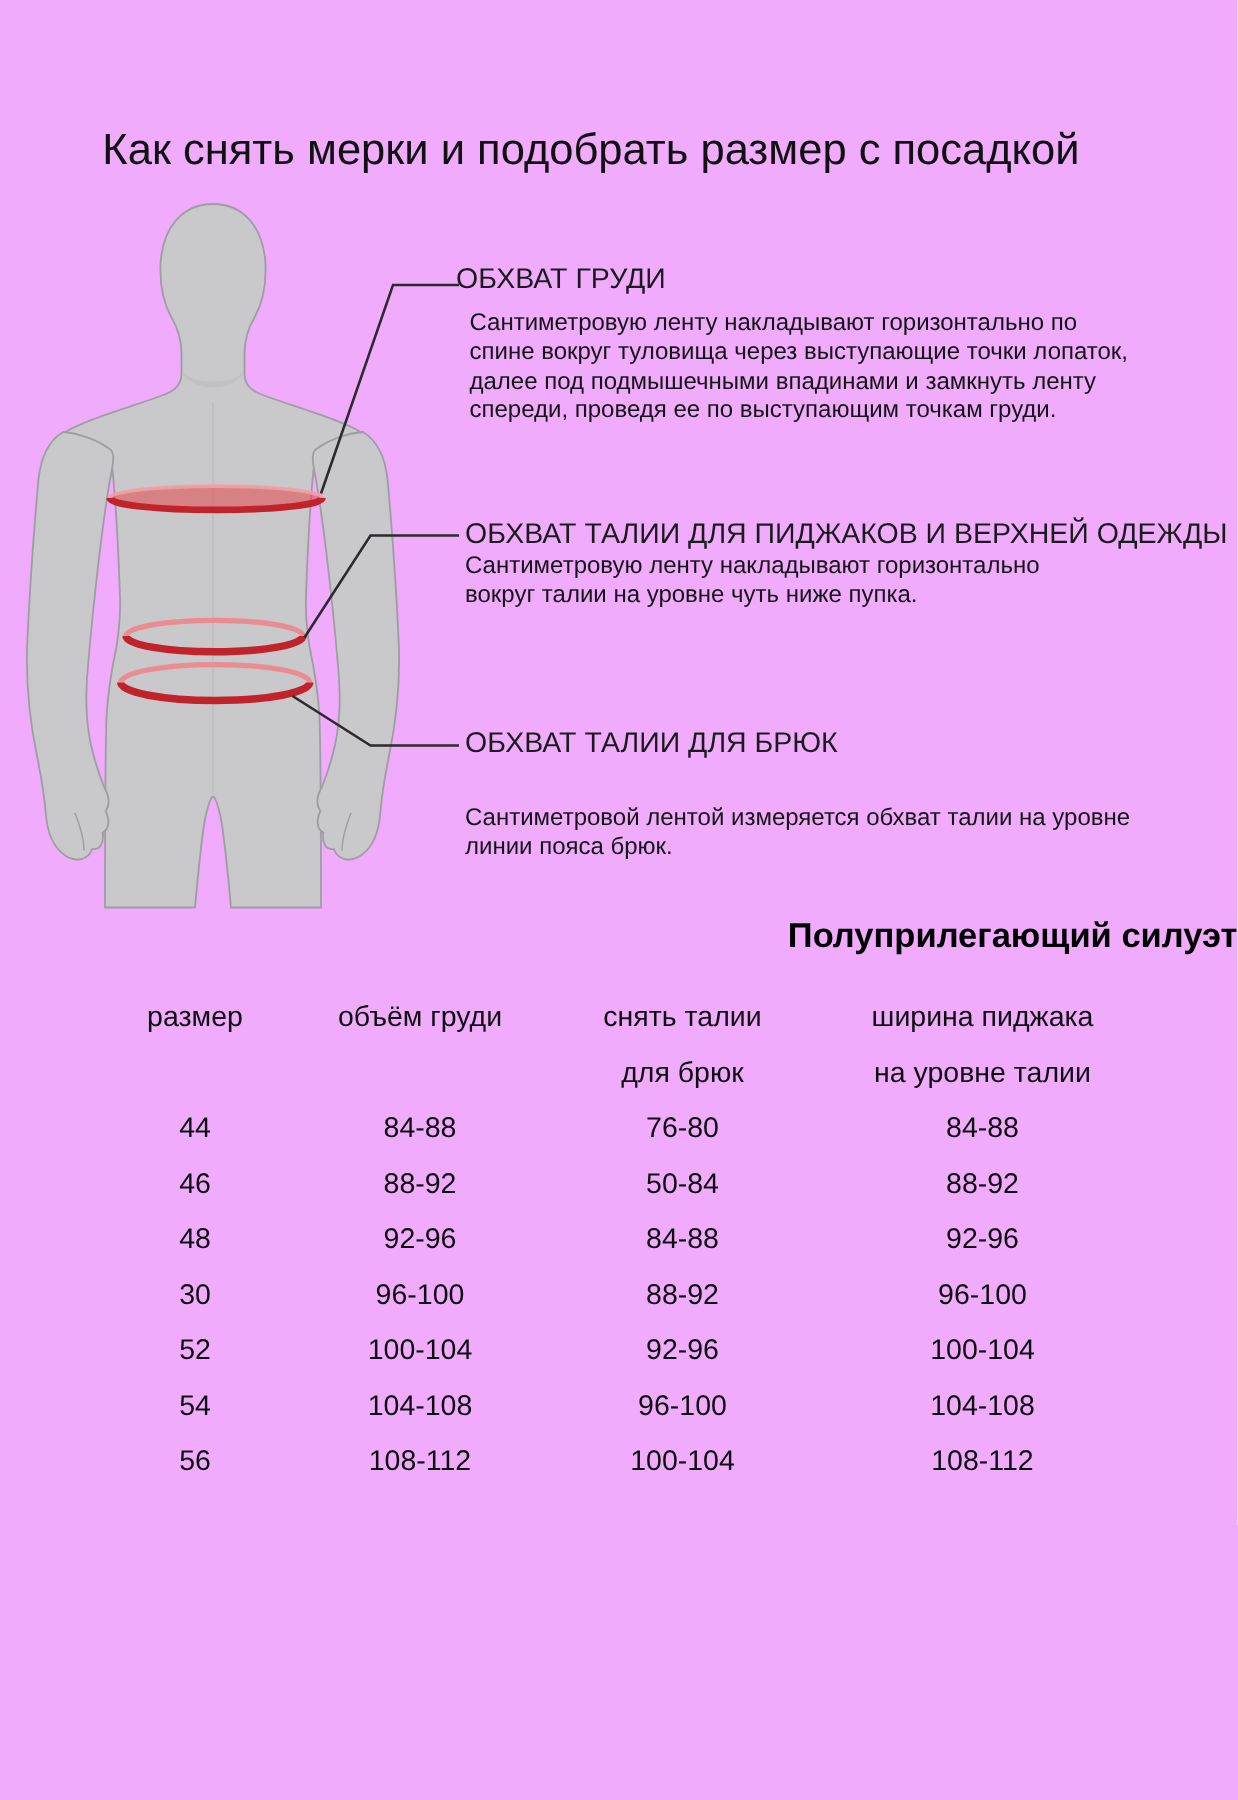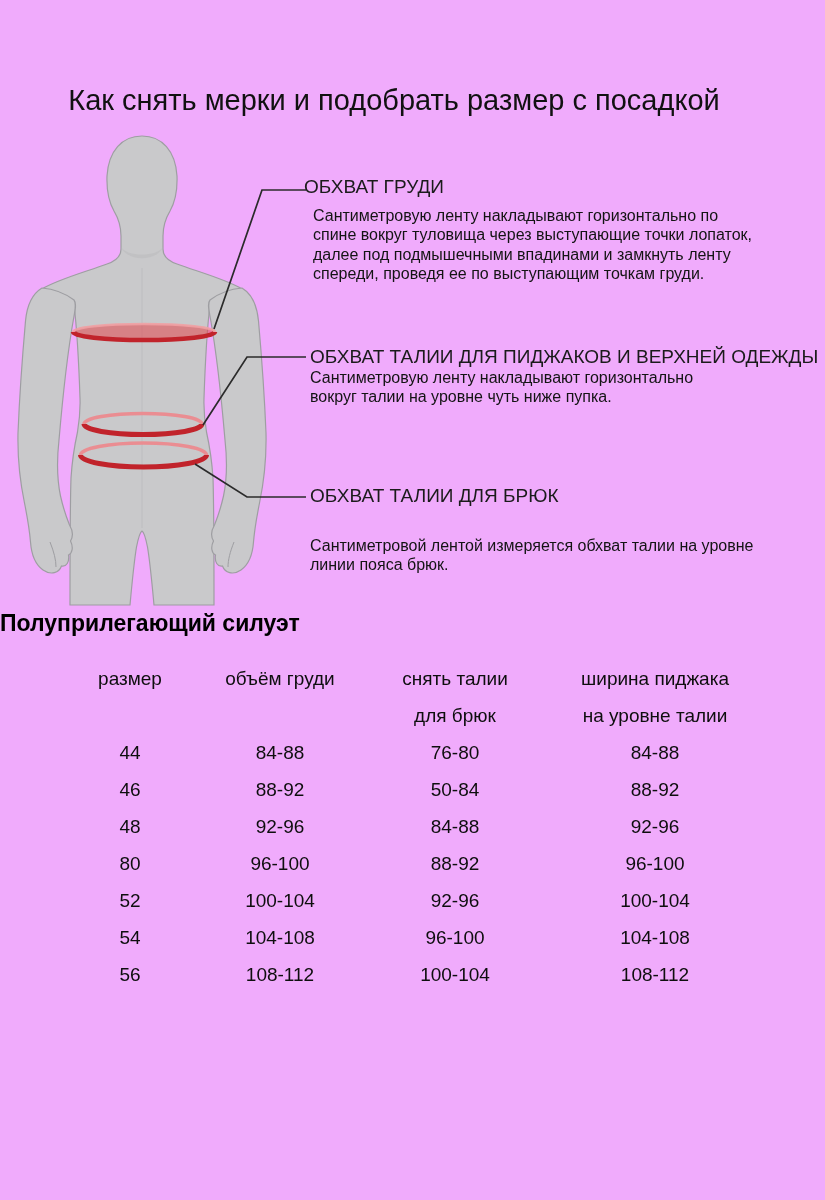--- a/index.html
+++ b/index.html
@@ -14,21 +14,21 @@
   .figure-svg{position:absolute;left:0;top:0;width:825px;height:630px;pointer-events:none;}
   .sec-h{position:absolute;font-size:19px;font-weight:400;color:#1b1b1b;white-space:nowrap;}
   .sec-p{position:absolute;font-size:16px;line-height:19.4px;color:#141414;white-space:pre-line;}
   .sec1-h{left:304px;top:176px;}
   .sec1-p{left:313px;top:206px;}
   .sec2-h{left:310px;top:346px;}
   .sec2-p{left:310px;top:368px;}
   .sec3-h{left:310px;top:485px;}
   .sec3-p{left:310px;top:536px;}
   .subtitle{
-    position:absolute;top:610px;left:0;width:825px;text-align:left;
+    position:absolute;top:610px;left:0;width:825px;text-align:right;
     font-size:23px;font-weight:700;color:#000;
   }
   .size-table{
     position:absolute;left:60px;top:660px;width:700px;
     display:grid;grid-template-columns:140px 160px 190px 210px;
     font-size:19px;color:#0e0e0e;
   }
   .size-table .cell{
     height:37px;display:flex;align-items:center;justify-content:center;
     white-space:nowrap;
@@ -175,21 +175,21 @@
     <div class="cell">46</div>
     <div class="cell">88-92</div>
     <div class="cell">50-84</div>
     <div class="cell">88-92</div>
 
     <div class="cell">48</div>
     <div class="cell">92-96</div>
     <div class="cell">84-88</div>
     <div class="cell">92-96</div>
 
-    <div class="cell">80</div>
+    <div class="cell">30</div>
     <div class="cell">96-100</div>
     <div class="cell">88-92</div>
     <div class="cell">96-100</div>
 
     <div class="cell">52</div>
     <div class="cell">100-104</div>
     <div class="cell">92-96</div>
     <div class="cell">100-104</div>
 
     <div class="cell">54</div>

